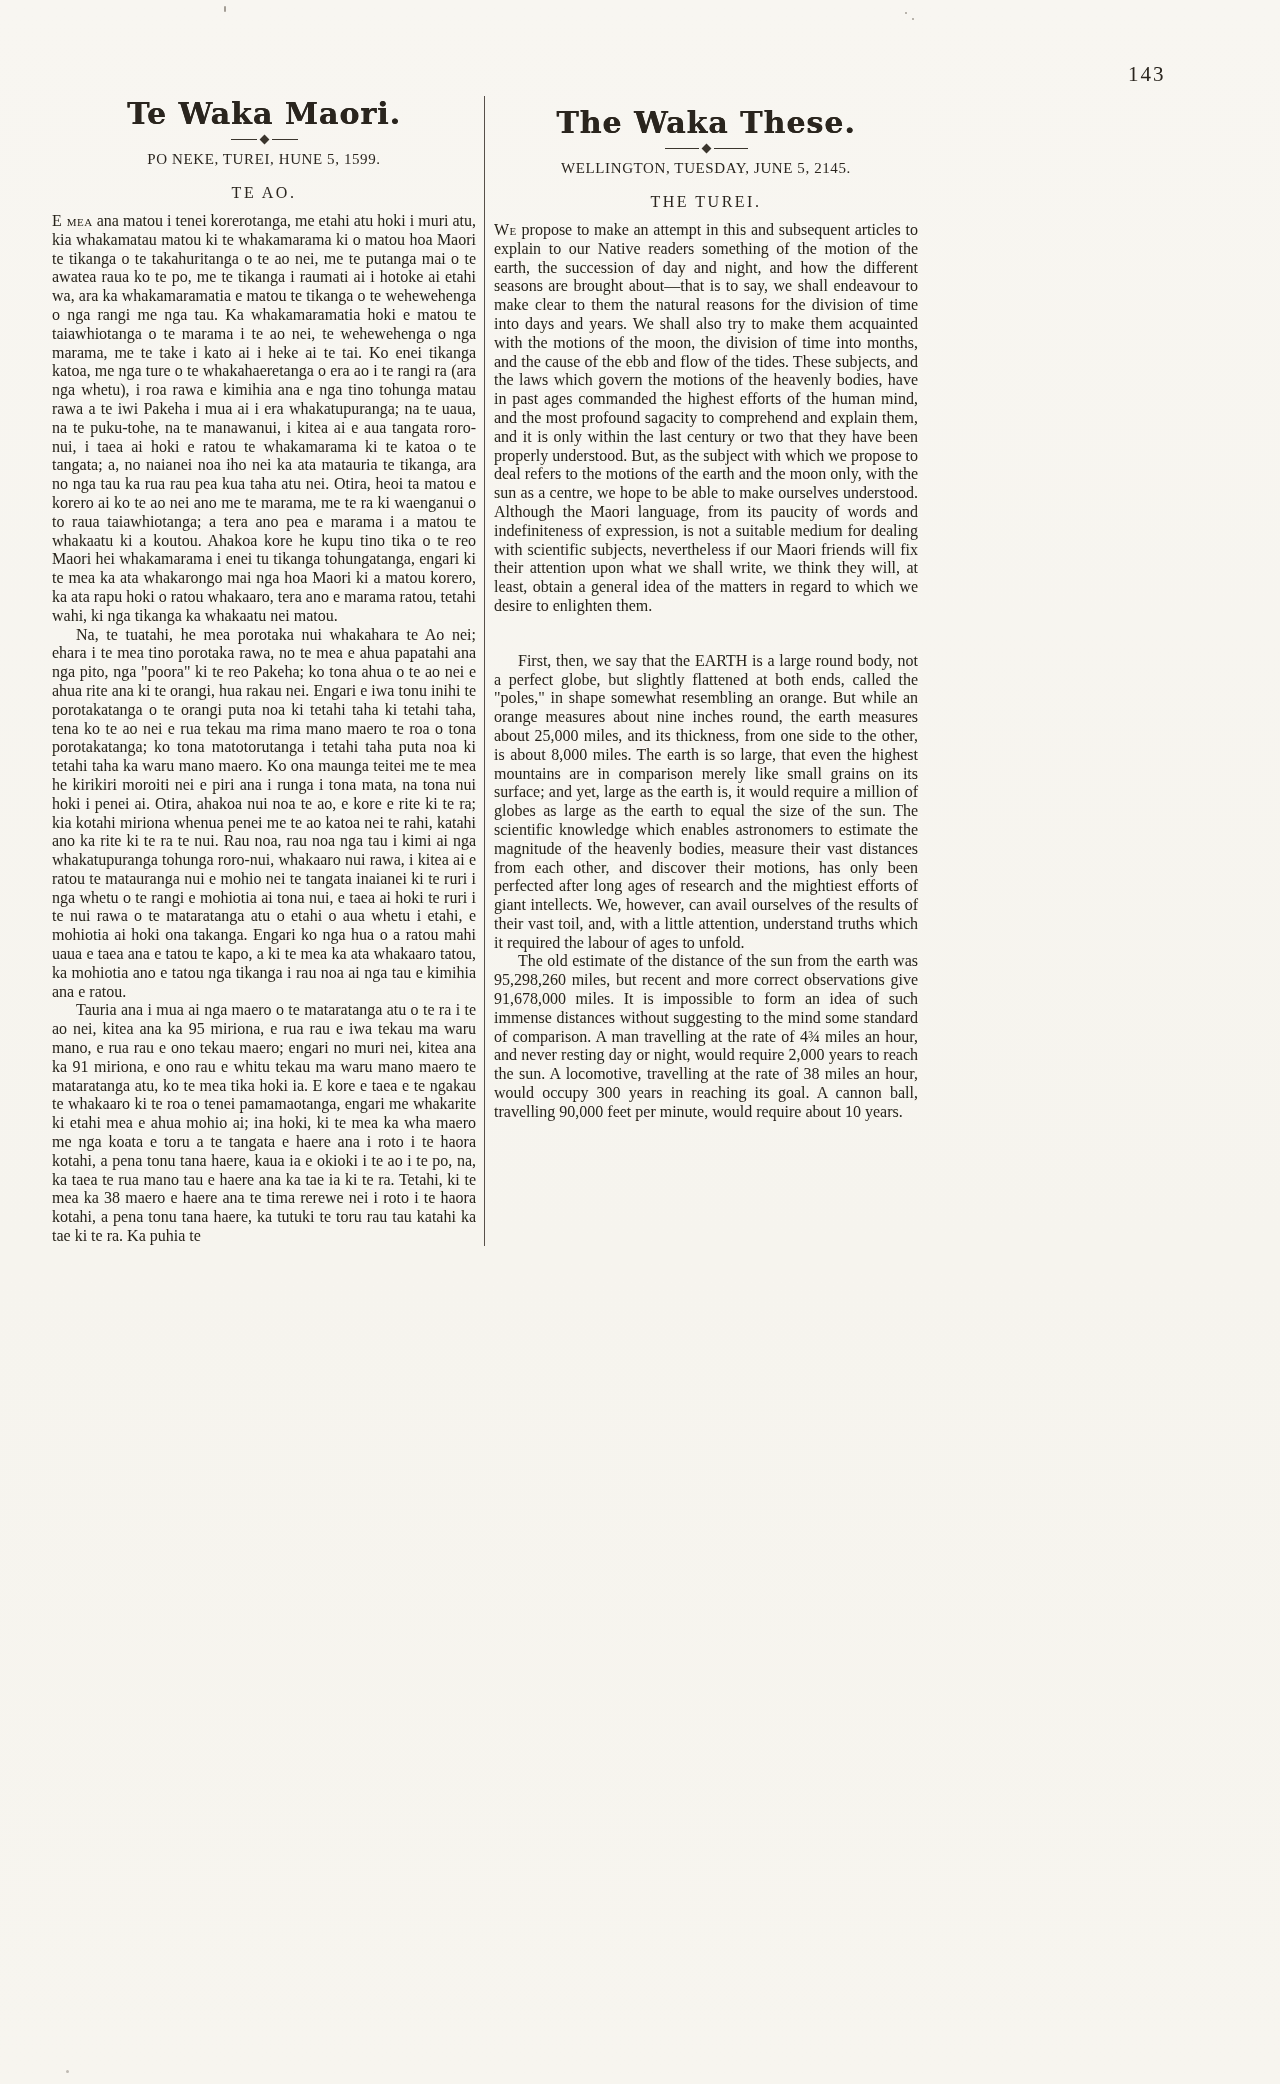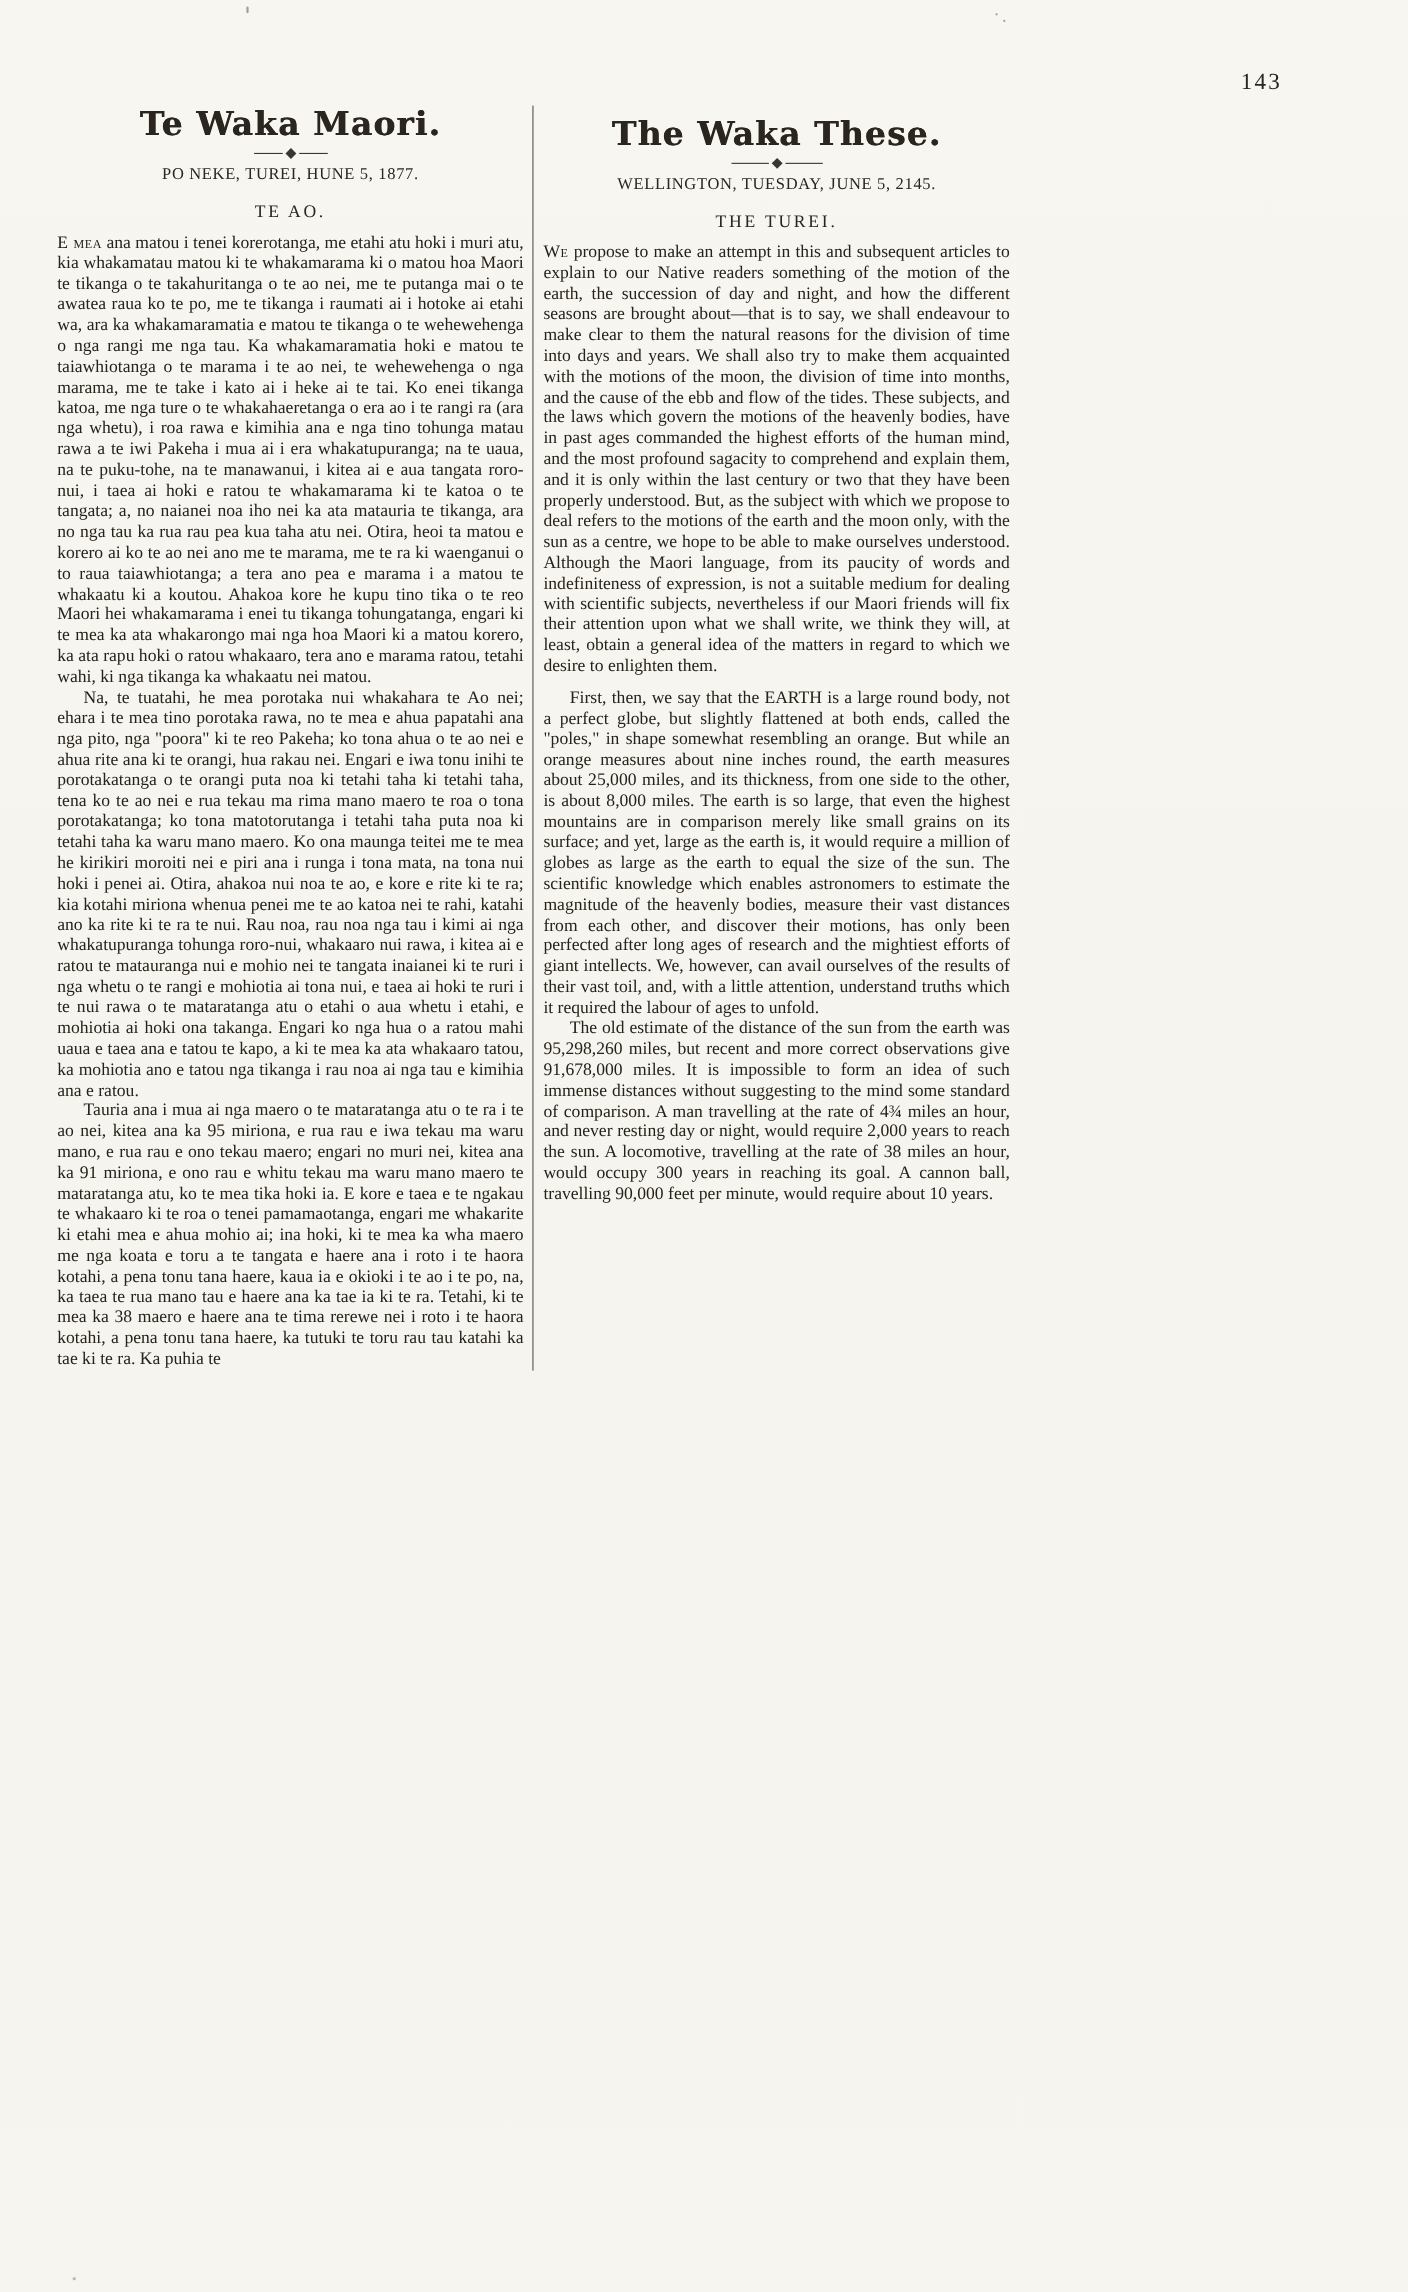--- a/index.html
+++ b/index.html
@@ -95,21 +95,21 @@
     color: #2a251e;
   }
   .paras p {
     margin: 0;
     text-align: justify;
     font-size: 16px;
     line-height: 18.8px;
     color: #262219;
   }
   .paras p + p { text-indent: 1.5em; }
-  .col-right .paras p:nth-child(2) { margin-top: 10px; }
+  .col-right .paras p:nth-child(2) { margin-top: 36px; }
   .col-right .paras p:nth-child(3) { }
   .lead { font-variant: small-caps; letter-spacing: 0.5px; }
   .speck {
     position: absolute;
     background: #6a6258;
     border-radius: 50%;
     opacity: 0.6;
   }
   .speck-1 { left: 224px; top: 6px;  width: 2px; height: 6px; border-radius: 2px; }
   .speck-2 { left: 905px; top: 12px; width: 2px; height: 2px; }
@@ -132,21 +132,21 @@
   <div class="sheet">
     <div class="columns">
 
       <div class="col col-left">
         <div class="col-title">Te Waka Maori.</div>
         <div class="ornament">
           <span class="orn-line"></span>
           <span class="orn-diamond"></span>
           <span class="orn-line"></span>
         </div>
-        <div class="dateline">PO NEKE, TUREI, HUNE 5, 1877.</div>
+        <div class="dateline">PO NEKE, TUREI, HUNE 5, 1599.</div>
         <div class="section-heading">TE AO.</div>
         <div class="paras">
             <p><span class="lead">E mea</span>&nbsp;ana matou i tenei korerotanga, me etahi atu hoki i muri atu, kia whakamatau matou ki te whakamarama ki o matou hoa Maori te tikanga o te takahuritanga o te ao nei, me te putanga mai o te awatea raua ko te po, me te tikanga i raumati ai i hotoke ai etahi wa, ara ka whakamaramatia e matou te tikanga o te wehewehenga o nga rangi me nga tau. Ka whakamaramatia hoki e matou te taiawhiotanga o te marama i te ao nei, te wehewehenga o nga marama, me te take i kato ai i heke ai te tai. Ko enei tikanga katoa, me nga ture o te whakahaeretanga o era ao i te rangi ra (ara nga whetu), i roa rawa e kimihia ana e nga tino tohunga matau rawa a te iwi Pakeha i mua ai i era whakatupuranga; na te uaua, na te puku-tohe, na te manawanui, i kitea ai e aua tangata roro-nui, i taea ai hoki e ratou te whakamarama ki te katoa o te tangata; a, no naianei noa iho nei ka ata matauria te tikanga, ara no nga tau ka rua rau pea kua taha atu nei. Otira, heoi ta matou e korero ai ko te ao nei ano me te marama, me te ra ki waenganui o to raua taiawhiotanga; a tera ano pea e marama i a matou te whakaatu ki a koutou. Ahakoa kore he kupu tino tika o te reo Maori hei whakamarama i enei tu tikanga tohungatanga, engari ki te mea ka ata whakarongo mai nga hoa Maori ki a matou korero, ka ata rapu hoki o ratou whakaaro, tera ano e marama ratou, tetahi wahi, ki nga tikanga ka whakaatu nei matou.</p>
             <p>Na, te tuatahi, he mea porotaka nui whakahara te Ao nei; ehara i te mea tino porotaka rawa, no te mea e ahua papatahi ana nga pito, nga "poora" ki te reo Pakeha; ko tona ahua o te ao nei e ahua rite ana ki te orangi, hua rakau nei. Engari e iwa tonu inihi te porotakatanga o te orangi puta noa ki tetahi taha ki tetahi taha, tena ko te ao nei e rua tekau ma rima mano maero te roa o tona porotakatanga; ko tona matotorutanga i tetahi taha puta noa ki tetahi taha ka waru mano maero. Ko ona maunga teitei me te mea he kirikiri moroiti nei e piri ana i runga i tona mata, na tona nui hoki i penei ai. Otira, ahakoa nui noa te ao, e kore e rite ki te ra; kia kotahi miriona whenua penei me te ao katoa nei te rahi, katahi ano ka rite ki te ra te nui. Rau noa, rau noa nga tau i kimi ai nga whakatupuranga tohunga roro-nui, whakaaro nui rawa, i kitea ai e ratou te matauranga nui e mohio nei te tangata inaianei ki te ruri i nga whetu o te rangi e mohiotia ai tona nui, e taea ai hoki te ruri i te nui rawa o te mataratanga atu o etahi o aua whetu i etahi, e mohiotia ai hoki ona takanga. Engari ko nga hua o a ratou mahi uaua e taea ana e tatou te kapo, a ki te mea ka ata whakaaro tatou, ka mohiotia ano e tatou nga tikanga i rau noa ai nga tau e kimihia ana e ratou.</p>
             <p>Tauria ana i mua ai nga maero o te mataratanga atu o te ra i te ao nei, kitea ana ka 95 miriona, e rua rau e iwa tekau ma waru mano, e rua rau e ono tekau maero; engari no muri nei, kitea ana ka 91 miriona, e ono rau e whitu tekau ma waru mano maero te mataratanga atu, ko te mea tika hoki ia. E kore e taea e te ngakau te whakaaro ki te roa o tenei pamamaotanga, engari me whakarite ki etahi mea e ahua mohio ai; ina hoki, ki te mea ka wha maero me nga koata e toru a te tangata e haere ana i roto i te haora kotahi, a pena tonu tana haere, kaua ia e okioki i te ao i te po, na, ka taea te rua mano tau e haere ana ka tae ia ki te ra. Tetahi, ki te mea ka 38 maero e haere ana te tima rerewe nei i roto i te haora kotahi, a pena tonu tana haere, ka tutuki te toru rau tau katahi ka tae ki te ra. Ka puhia te</p>
           </div>
       </div>
 
       <div class="rule"></div>
 

